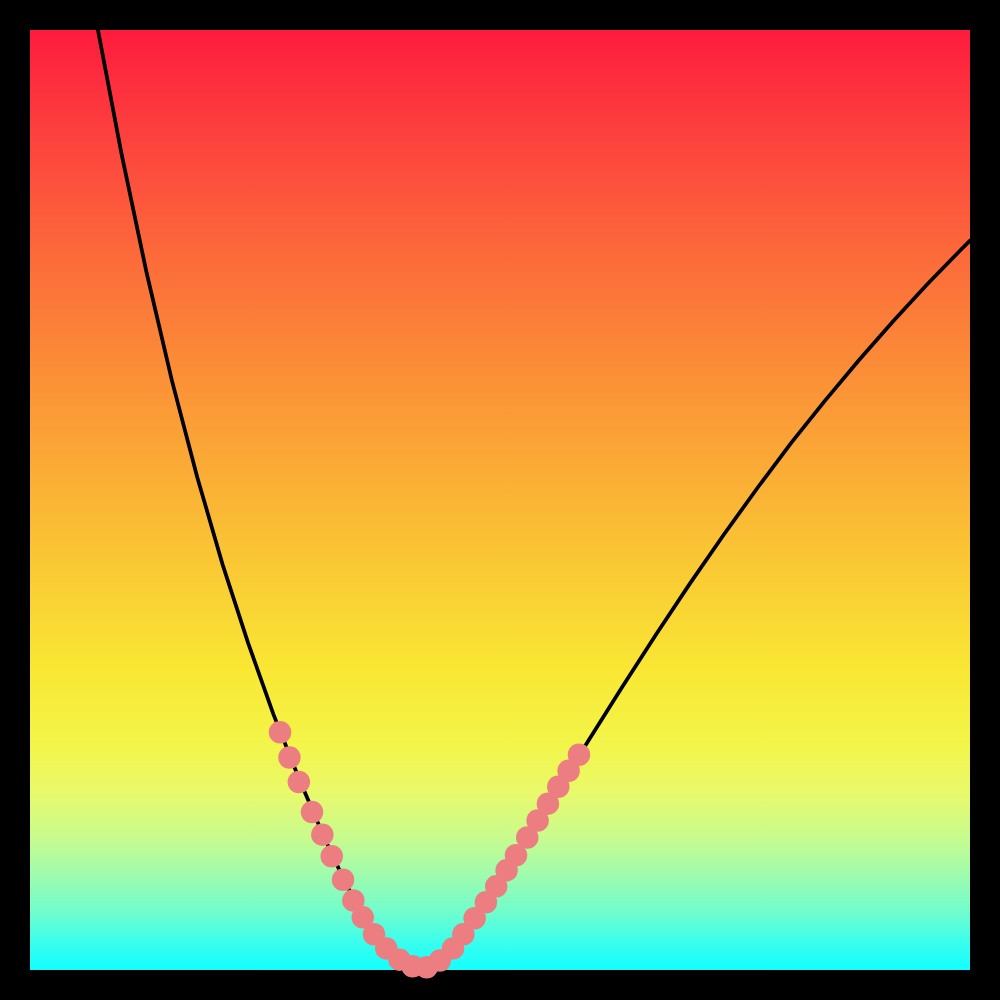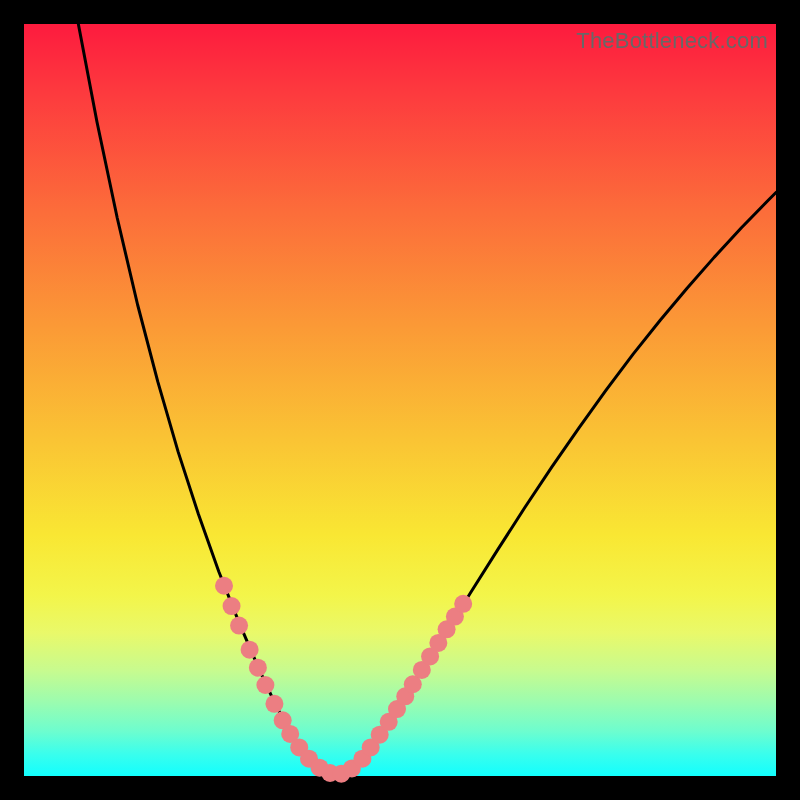--- a/index.html
+++ b/index.html
@@ -59,21 +59,20 @@
     width: 752px;
     height: 752px;
     overflow: visible;
   }
 </style>
 </head>
 <body>
 
 <div class="frame">
   <div class="plot">
-    <div class="watermark">TheBottleneck.com</div>
     <svg class="curves" viewBox="0 0 752 752" preserveAspectRatio="none">
       <g id="curve-group">
           <path d="M52.64 -9.02 L72.94 97.76 L93.25 194.02 L113.55 280.50 L133.86 357.95 L154.16 427.89 L174.46 490.30 L194.77 547.46 L215.07 598.59 L235.38 645.97 L251.17 679.81 L267.71 711.39" fill="none" stroke="#000000" stroke-width="3" stroke-linecap="round" stroke-linejoin="round"></path>
           <path d="M267.71 711.39 L279.74 729.44 L293.28 743.73 L308.32 750.50 L323.36 748.24 L338.40 733.95" fill="none" stroke="#000000" stroke-width="3" stroke-linecap="round" stroke-linejoin="round"></path>
           <path d="M338.40 733.95 L365.47 697.86 L392.54 655.74 L419.62 612.13 L446.69 568.51 L473.76 525.65 L500.83 483.54 L527.90 442.93 L554.98 403.82 L582.05 366.22 L609.12 330.13 L636.19 296.29 L663.26 263.95 L690.34 233.12 L717.41 203.79 L744.48 175.97 L752.00 168.45" fill="none" stroke="#000000" stroke-width="3" stroke-linecap="round" stroke-linejoin="round"></path>
         </g>
       <g id="dot-group">
           <ellipse cx="200.03" cy="561.74" rx="9" ry="9" fill="#ec7e82"></ellipse>
           <ellipse cx="207.55" cy="582.05" rx="9" ry="9" fill="#ec7e82"></ellipse>
           <ellipse cx="215.07" cy="601.60" rx="9" ry="9" fill="#ec7e82"></ellipse>

